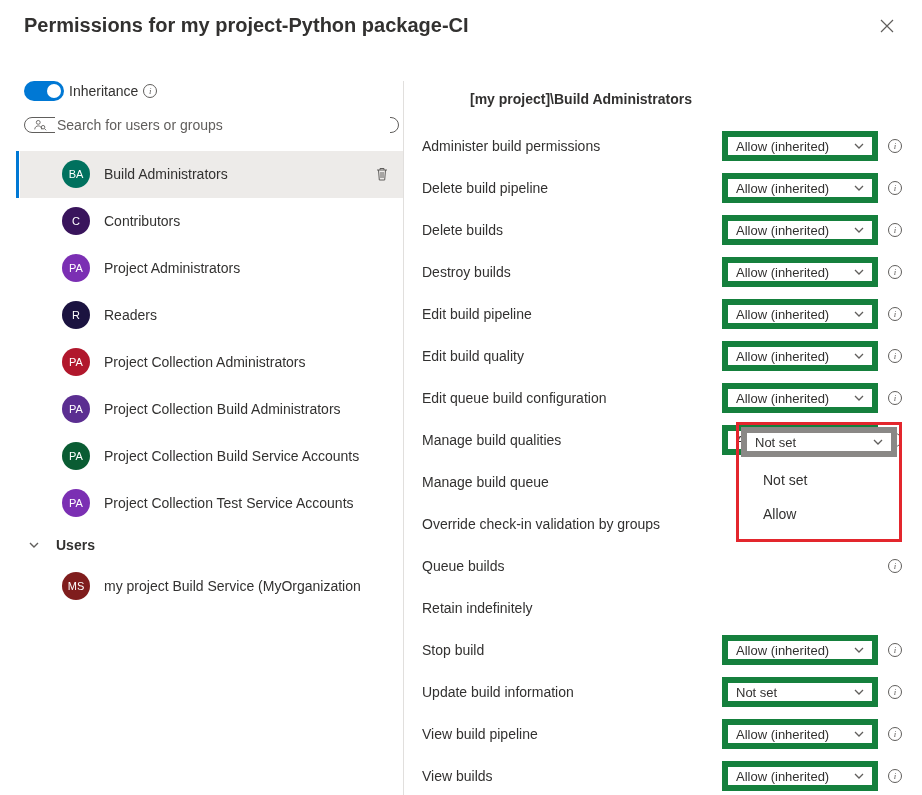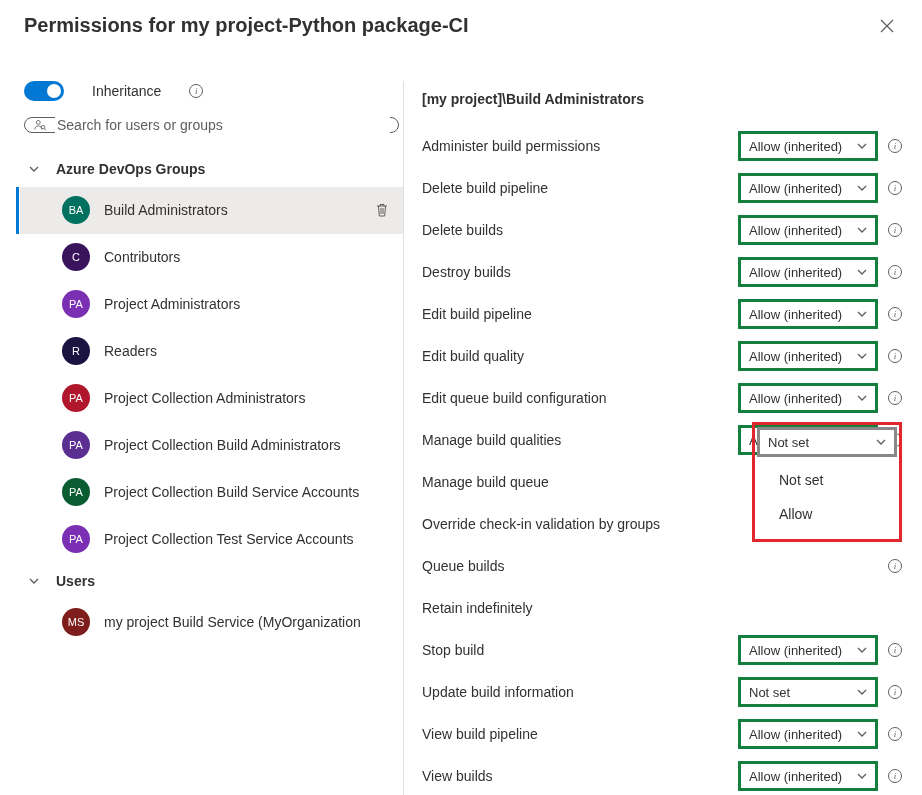--- a/index.html
+++ b/index.html
@@ -40,21 +40,21 @@
     border-right: 1px solid #e1dfdd;
     padding-right: 0;
   }
   .right-panel {
     flex: 1;
     padding-left: 16px;
   }
   .inheritance-row {
     display: flex;
     align-items: center;
-    gap: 28px;
+    gap: 5px;
     padding: 0 4px 16px 4px;
   }
   .toggle {
     width: 40px;
     height: 20px;
     background: #0078d4;
     border-radius: 10px;
     position: relative;
     cursor: pointer;
   }
@@ -149,38 +149,39 @@
     overflow: hidden;
   }
   .trash {
     color: #605e5c;
     padding-right: 6px;
   }
   .right-title {
     font-weight: 600;
     font-size: 14px;
     padding: 10px 0 18px 2px;
+    margin-left: 48px;
   }
   .perm-row {
     display: flex;
     align-items: center;
     justify-content: space-between;
     padding: 0 0 0 2px;
     height: 42px;
   }
   .perm-label { font-size: 14px; }
   .perm-right {
     display: flex;
     align-items: center;
     gap: 10px;
   }
   .dropdown {
-    width: 140px;
+    width: 156px;
     height: 30px;
-    border: 3px solid #15803d;
+    border: 6px solid #15803d;
     display: flex;
     align-items: center;
     justify-content: space-between;
     padding: 0 8px;
     font-size: 13px;
     background: #fff;
     cursor: pointer;
   }
   .dropdown .chev-dn { color: #605e5c; font-size: 11px; }
   .info-dot {
@@ -237,28 +238,20 @@
     <div class="search-box">
       <svg width="14" height="14" viewBox="0 0 16 16">
           <circle cx="6" cy="5" r="2.2" fill="none" stroke="#605e5c" stroke-width="1"></circle>
           <path d="M2 13c0-2.5 2-4 4-4s4 1.5 4 4" fill="none" stroke="#605e5c" stroke-width="1"></path>
           <circle cx="11.5" cy="10.5" r="2" fill="none" stroke="#605e5c" stroke-width="1"></circle>
           <line x1="13" y1="12" x2="15" y2="14" stroke="#605e5c" stroke-width="1"></line>
         </svg>
       <input type="text" placeholder="Search for users or groups" style="">
     </div>
 
-    <div class="section-header">
-      <span class="chev">
-        <svg width="12" height="12" viewBox="0 0 12 12">
-            <path d="M2 4 L6 8 L10 4" fill="none" stroke="#605e5c" stroke-width="1.4"></path>
-          </svg>
-      </span>
-      <span class="section-title">Azure DevOps Groups</span>
-    </div>
 
     <div class="group-list" id="groups-list">
         <div class="group-item selected">
           <div class="avatar" style="background: rgb(0, 113, 94);">BA</div>
           <div class="group-label">Build Administrators</div>
           <div class="trash">
             <svg width="14" height="15" viewBox="0 0 14 15">
               <path d="M2 3h10M5 3V1.5h4V3M3.5 3l.8 10h5.4l.8-10M6 5v6M8 5v6" fill="none" stroke="#605e5c" stroke-width="1"></path>
             </svg>
           </div>

